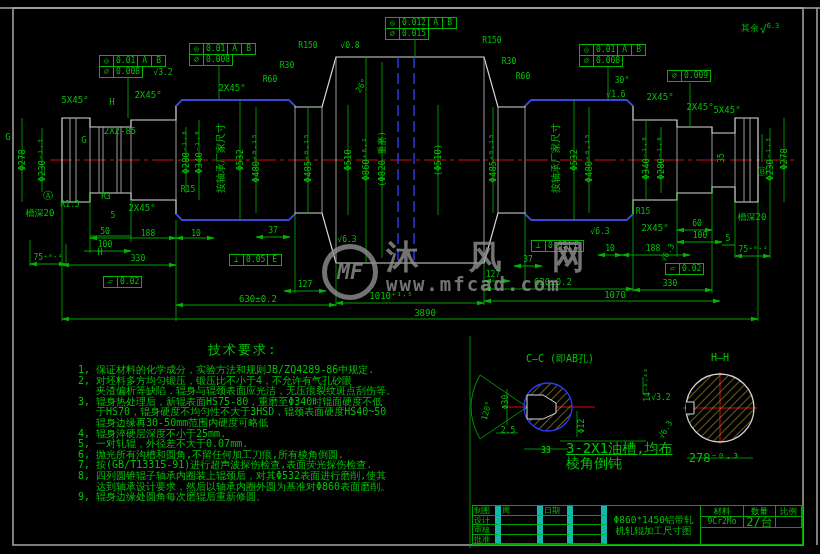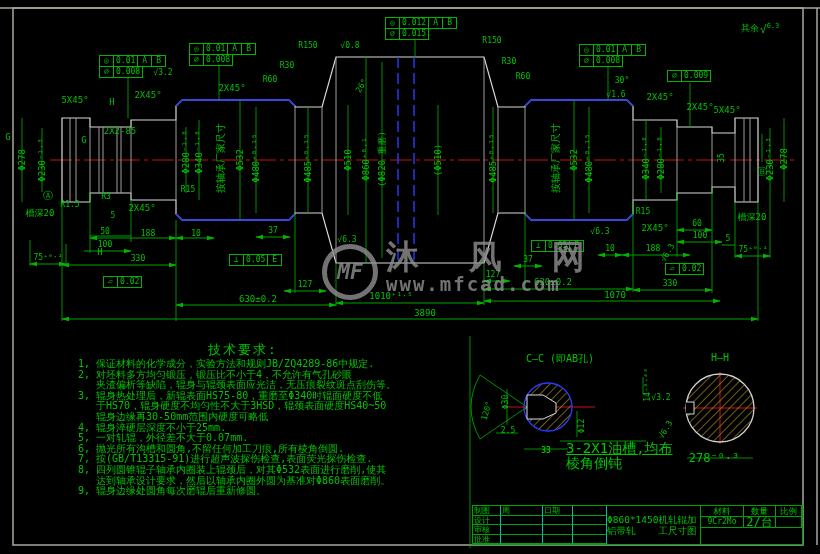--- a/index.html
+++ b/index.html
@@ -13,42 +13,42 @@
   
   .fcf{position:absolute;display:flex;flex-direction:column;z-index:4;}
   .fcf-row{display:flex;}
   .fcf-cell{border:1px solid #00b400;color:#00c400;font-size:8px;line-height:10px;
             height:10px;padding:0 2px;min-width:9px;text-align:center;margin-left:-1px;
             background:rgba(0,0,0,.55);}
   .fcf-row + .fcf-row .fcf-cell{margin-top:-1px;}
   
   #tech{position:absolute;left:78px;top:341px;width:400px;z-index:4;color:#00c400;}
   #tech .t-title{font-size:13px;letter-spacing:2px;text-align:center;width:330px;}
-  #tech .t-lines{font-size:10px;line-height:10.6px;white-space:pre;}
+  #tech .t-lines{margin-top:6px;font-size:10px;line-height:10.6px;white-space:pre;}
   
   #wm{position:absolute;left:322px;top:240px;z-index:6;color:#8d8d8d;opacity:.82;
       display:flex;gap:8px;align-items:flex-start;}
   #wm .logo{width:46px;height:46px;border:5px solid #8d8d8d;border-radius:50%;
             display:flex;align-items:center;justify-content:center;font-weight:bold;
             font-style:italic;font-size:21px;margin-top:4px;}
   #wm .wm-name{font-size:33px;font-weight:bold;letter-spacing:15px;line-height:34px;}
   #wm .wm-url{font-size:19px;font-weight:bold;letter-spacing:2px;line-height:20px;}
   
   #corner{position:absolute;left:741px;top:22px;z-index:4;color:#00c400;font-size:9px;
           display:flex;align-items:flex-start;}
   #corner .rough{font-size:11px;margin-left:1px;}
   #corner sup{font-size:7px;}
   
   #tb{position:absolute;left:472px;top:505px;width:331px;height:40px;z-index:4;
       border:1px solid #00a400;display:flex;box-sizing:border-box;color:#00c400;}
   .tb-left{display:grid;grid-template-columns:28px 42px 30px 34px;
            grid-template-rows:repeat(4,9.5px);}
-  .tb-cell{border-right:1px solid #14b8a6;border-bottom:1px solid #00a400;
+  .tb-cell{border-right:6px solid #14b8a6;border-bottom:1px solid #00a400;
            font-size:8px;line-height:9px;padding-left:1px;overflow:hidden;}
-  .tb-title{width:94px;border-right:1px solid #00a400;display:flex;flex-direction:row;
+  .tb-title{width:94px;border-right:1px solid #00a400;display:flex;flex-direction:column;
             align-items:center;justify-content:center;font-size:9.5px;line-height:11px;}
   .tb-right{flex:1;display:flex;flex-direction:column;}
   .tb-rrow{display:grid;grid-template-columns:43px 32px 26px;}
   .tb-rcell{border-right:1px solid #00a400;border-bottom:1px solid #00a400;
             font-size:8.5px;line-height:10px;height:10px;text-align:center;overflow:hidden;}
   
   .note{position:absolute;color:#00c400;font-size:14px;z-index:4;white-space:nowrap;}
   .sect-title{position:absolute;color:#00c400;font-size:10px;z-index:4;
               transform:translateX(-50%);white-space:nowrap;}
 </style>

